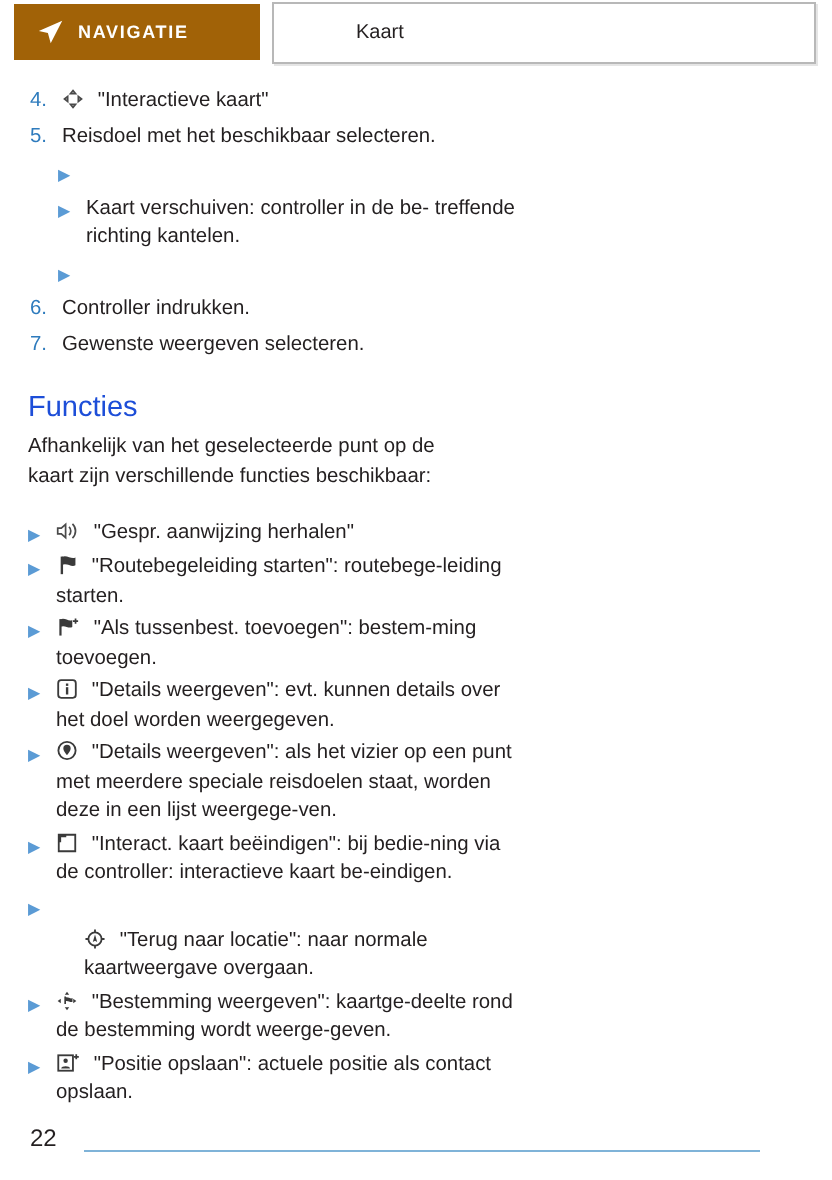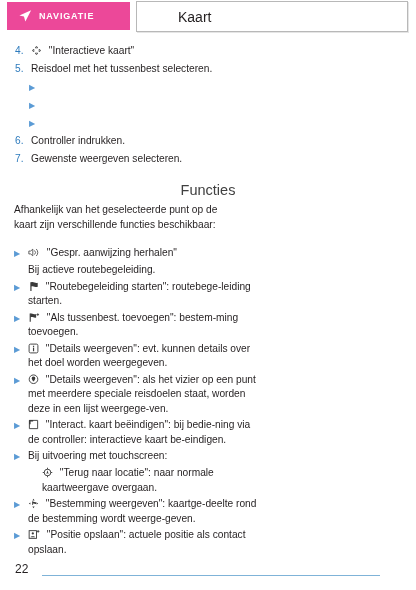--- a/index.html
+++ b/index.html
@@ -10,37 +10,37 @@
     color: #231f20;
     overflow: hidden;
   }
   .page { position: relative; width: 416px; height: 590px; background: #fff; }
 
   
   .header { position: relative; height: 36px; }
   .nav-tab {
     position: absolute; left: 7px; top: 2px;
     width: 123px; height: 28px;
-    background: #ec4899;
+    background: #a16207;
     display: flex; align-items: center; gap: 7px;
     padding-left: 11px;
   }
   .nav-tab .arrow-ico { display: block; width: 14px; height: 14px; flex: 0 0 auto; }
   .nav-tab-label {
     color: #ffffff; font-size: 9px; font-weight: bold;
     letter-spacing: 0.85px;
   }
   .crumb-box {
     position: absolute; left: 136px; top: 1px; right: 8px; height: 31px;
     background: #ffffff;
     border: 1px solid #b8b8b8;
     box-shadow: 1px 1px 0 rgba(0,0,0,0.10);
     display: flex; align-items: center; padding-left: 10px;
   }
-  .crumb-label { font-size: 14px; color: #231f20; padding-left: 31px; }
+  .crumb-label { font-size: 10px; color: #231f20; padding-left: 31px; }
 
   
   .content { padding: 8px 14px 0 14px; }
 
   
   ol.steps { list-style: none; }
   .step {
     display: flex; align-items: flex-start;
     font-size: 10.2px; line-height: 1.42;
     margin-bottom: 3.5px;
@@ -61,25 +61,24 @@
     padding-left: 15px;
   }
   .tri {
     flex: 0 0 14px; color: #5b9bd5;
     font-size: 8px; line-height: 15px;
   }
   .sub-body { flex: 1 1 auto; max-width: 215px; }
 
   
   .sec-head {
-    color: #404040;
+    color: #1d4ed8;
     font-size: 14.5px;
     font-weight: normal;
     margin: 16px 0 5px 0;
-    text-align: center;
   }
   .sec-intro {
     font-size: 10.2px; line-height: 1.42;
     max-width: 218px; margin-bottom: 14px;
   }
 
   
   .fn {
     display: flex; align-items: flex-start;
     font-size: 10.2px; line-height: 1.42;
@@ -140,30 +139,32 @@
               </g>
             </svg>
           </span>
           <span class="step-text">"Interactieve kaart"</span>
         </span>
       </li>
 
       <li class="step">
         <span class="step-num">5.</span>
         <span class="step-body">
-          <span class="step-text">Reisdoel met het tussenbest selecteren.</span>
+          <span class="step-text">Reisdoel met het beschikbaar selecteren.</span>
         </span>
       </li>
 
       <ul class="subs">
         <li class="sub">
           <span class="tri">▶</span>
         </li>
         <li class="sub">
           <span class="tri">▶</span>
+          <span class="sub-body">Kaart verschuiven: controller in de be-
+treffende richting kantelen.</span>
         </li>
         <li class="sub">
           <span class="tri">▶</span>
         </li>
       </ul>
 
       <li class="step">
         <span class="step-num">6.</span>
         <span class="step-body">
           <span class="step-text">Controller indrukken.</span>
@@ -189,21 +190,20 @@
           <span class="ico-slot">
             <svg viewBox="0 0 14 12" width="12" height="11">
               <path d="M1 4.3 H3.1 L5.6 2.1 V9.9 L3.1 7.7 H1 Z" fill="none" stroke="#4a4a4a" stroke-width="1"></path>
               <path d="M7.6 3.6 A3.3 3.3 0 0 1 7.6 8.4" fill="none" stroke="#4a4a4a" stroke-width="1"></path>
               <path d="M9.6 1.9 A5.6 5.6 0 0 1 9.6 10.1" fill="none" stroke="#4a4a4a" stroke-width="1"></path>
             </svg>
           </span>
           <span>"Gespr. aanwijzing herhalen"</span>
         </span>
       </div>
-      <div class="fn-cont">Bij actieve routebegeleiding.</div>
 
       <div class="fn">
         <span class="tri">▶</span>
         <span class="fn-body">
           <span class="ico-slot">
             <svg viewBox="0 0 12 12" width="11" height="11">
               <path d="M3.2 11 V1.4" stroke="#3a3a3a" stroke-width="1.3" fill="none"></path>
               <path d="M3.2 1.6 C6 0.2 8.3 3.2 10.6 1.9 L10.6 6.2 C8.3 7.5 6 4.6 3.2 6 Z" fill="#3a3a3a"></path>
             </svg>
           </span>
@@ -260,21 +260,20 @@
               <path d="M1.5 1.5 H10.5 V10.5 H1.5 Z" fill="none" stroke="#3a3a3a" stroke-width="1"></path>
               <path d="M1.2 1.2 h4.4 v1.6 h-2.8 v2.8 h-1.6 z" fill="#3a3a3a"></path>
             </svg>
           </span>
           <span>"Interact. kaart beëindigen": bij bedie-ning via de controller: interactieve kaart be-eindigen.</span>
         </span>
       </div>
 
       <div class="fn">
         <span class="tri">▶</span>
-        <span class="fn-body">Bij uitvoering met touchscreen:</span>
       </div>
 
       <div class="fn-sub" style="padding-left:28px;">
         <span class="ico-slot">
           <svg viewBox="0 0 12 12" width="11" height="11">
             <circle cx="6" cy="6" r="3.6" fill="none" stroke="#3a3a3a" stroke-width="1"></circle>
             <path d="M6 0.8 V2.6 M6 9.4 V11.2 M0.8 6 H2.6 M9.4 6 H11.2" stroke="#3a3a3a" stroke-width="1"></path>
             <path d="M6 3.6 L7.2 7.6 L6 6.9 L4.8 7.6 Z" fill="#3a3a3a"></path>
           </svg>
         </span>

